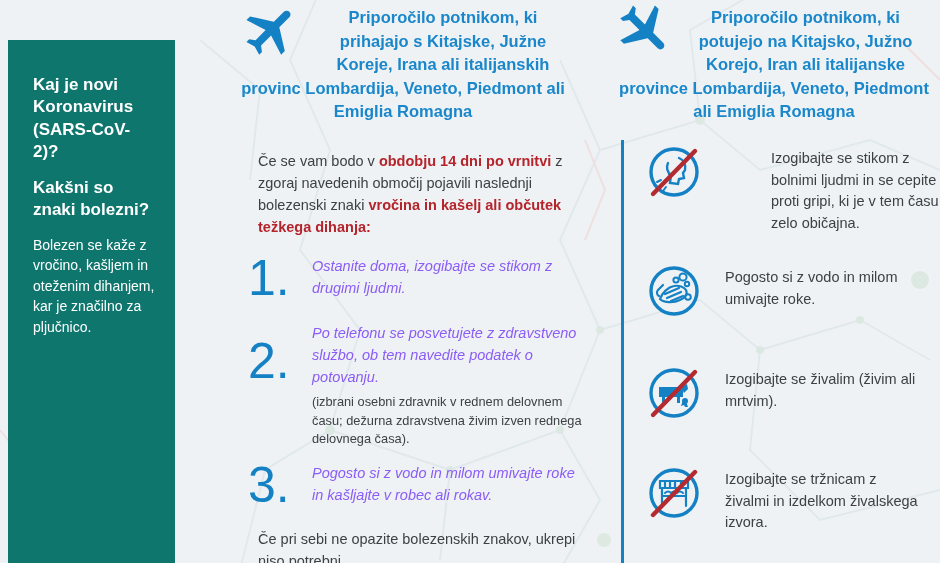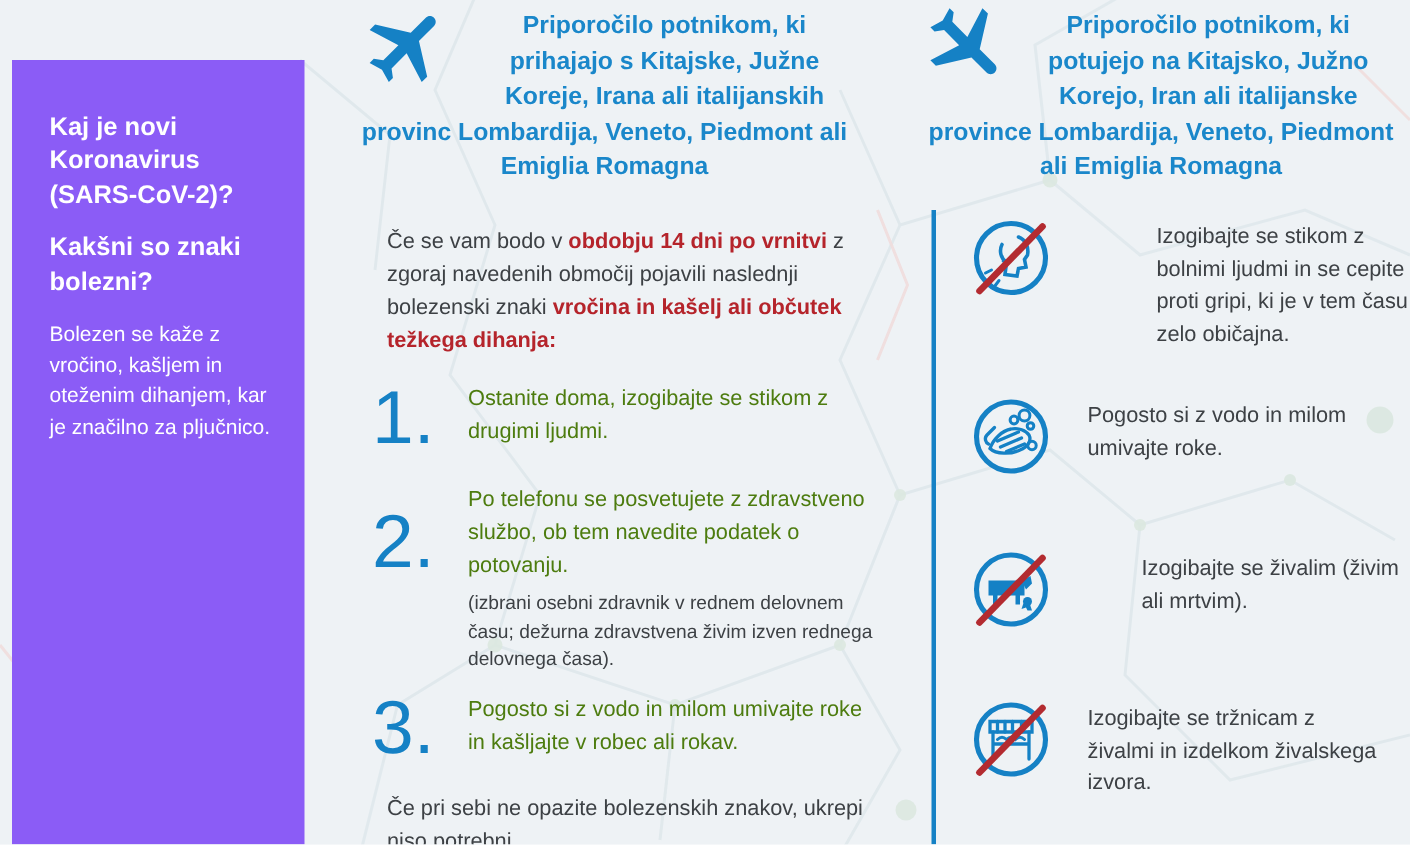--- a/index.html
+++ b/index.html
@@ -1,21 +1,21 @@
 <!DOCTYPE html>
 <html><head>
 <meta charset="utf-8">
 <style>
   html,body{margin:0;padding:0;}
   body{width:940px;height:563px;font-family:"Liberation Sans",sans-serif;}
   .canvas{position:relative;width:940px;height:563px;background:#eef2f5;overflow:hidden;}
   .bg{position:absolute;left:0;top:0;z-index:0;}
 
   
-  .sidebar{position:absolute;left:8px;top:40px;width:195px;height:523px;background:#8b5cf6;
+  .sidebar{position:absolute;left:8px;top:40px;width:167px;height:523px;background:#0f766e;
            color:#fff;box-sizing:border-box;padding:34px 20px 0 25px;z-index:2;}
   .sidebar h2{font-size:17px;font-weight:bold;line-height:1.32;margin:0 0 13px 0;}
   .sidebar p{font-size:14px;line-height:1.47;margin:0 0 38px 0;}
 
   
   .col-mid{position:absolute;left:232px;top:0;width:356px;z-index:1;}
   .col-right{position:absolute;left:608px;top:0;width:332px;z-index:1;}
   .col-header{overflow:hidden;}
   .plane-float{float:left;height:72px;display:flex;align-items:flex-start;justify-content:center;}
   .col-mid .plane-float{width:80px;}
@@ -29,34 +29,34 @@
   
   .intro{margin:26px 0 0 26px;width:330px;font-size:14.5px;line-height:1.52;color:#3d4145;}
   .red{color:#b5242b;font-weight:bold;}
   .step{display:flex;align-items:flex-start;padding-left:16px;}
   .step-1{margin-top:13px;}
   .step-2{margin-top:12px;}
   .step-3{margin-top:10px;}
   .step-num{width:52px;flex:0 0 52px;font-size:50px;font-weight:400;color:#1581c5;line-height:1.1;}
   .step-2 .step-num{margin-top:16px;}
   .step-body{margin-left:12px;padding-top:5px;}
-  .step-text{margin:0;font-size:14.5px;line-height:1.5;color:#4d7c0f;width:270px;}
+  .step-text{margin:0;font-size:14.5px;line-height:1.5;color:#8b5cf6;width:270px;font-style:italic;}
   .step-note{margin:5px 0 0 0;font-size:12.8px;line-height:1.42;color:#3d4145;width:280px;}
   .step-note:empty{display:none;}
   .outro{margin:16px 0 0 26px;width:330px;font-size:14.5px;line-height:1.5;color:#3d4145;}
 
   
   .divider{position:absolute;left:621px;top:140px;width:3px;height:423px;background:#1581c5;z-index:1;}
 
   
   .advice-list{margin-top:20px;padding-left:37px;}
   .advice{display:flex;align-items:flex-start;}
   .advice-1{margin-bottom:28px;gap:46px;}
   .advice-2{margin-bottom:44px;}
-  .advice-3{margin-bottom:42px;gap:36px;}
+  .advice-3{margin-bottom:42px;}
   .advice-icon{flex:0 0 58px;width:58px;height:58px;}
   .advice-text{margin:4px 0 0 22px;font-size:14.5px;line-height:1.5;color:#3d4145;width:196px;}
 </style>
 </head>
 <body>
 
 <div class="canvas">
 
   <svg class="bg" width="940" height="563" viewBox="0 0 940 563">
     <g fill="none" stroke="#dfe8ec" stroke-width="2" opacity="0.9">

